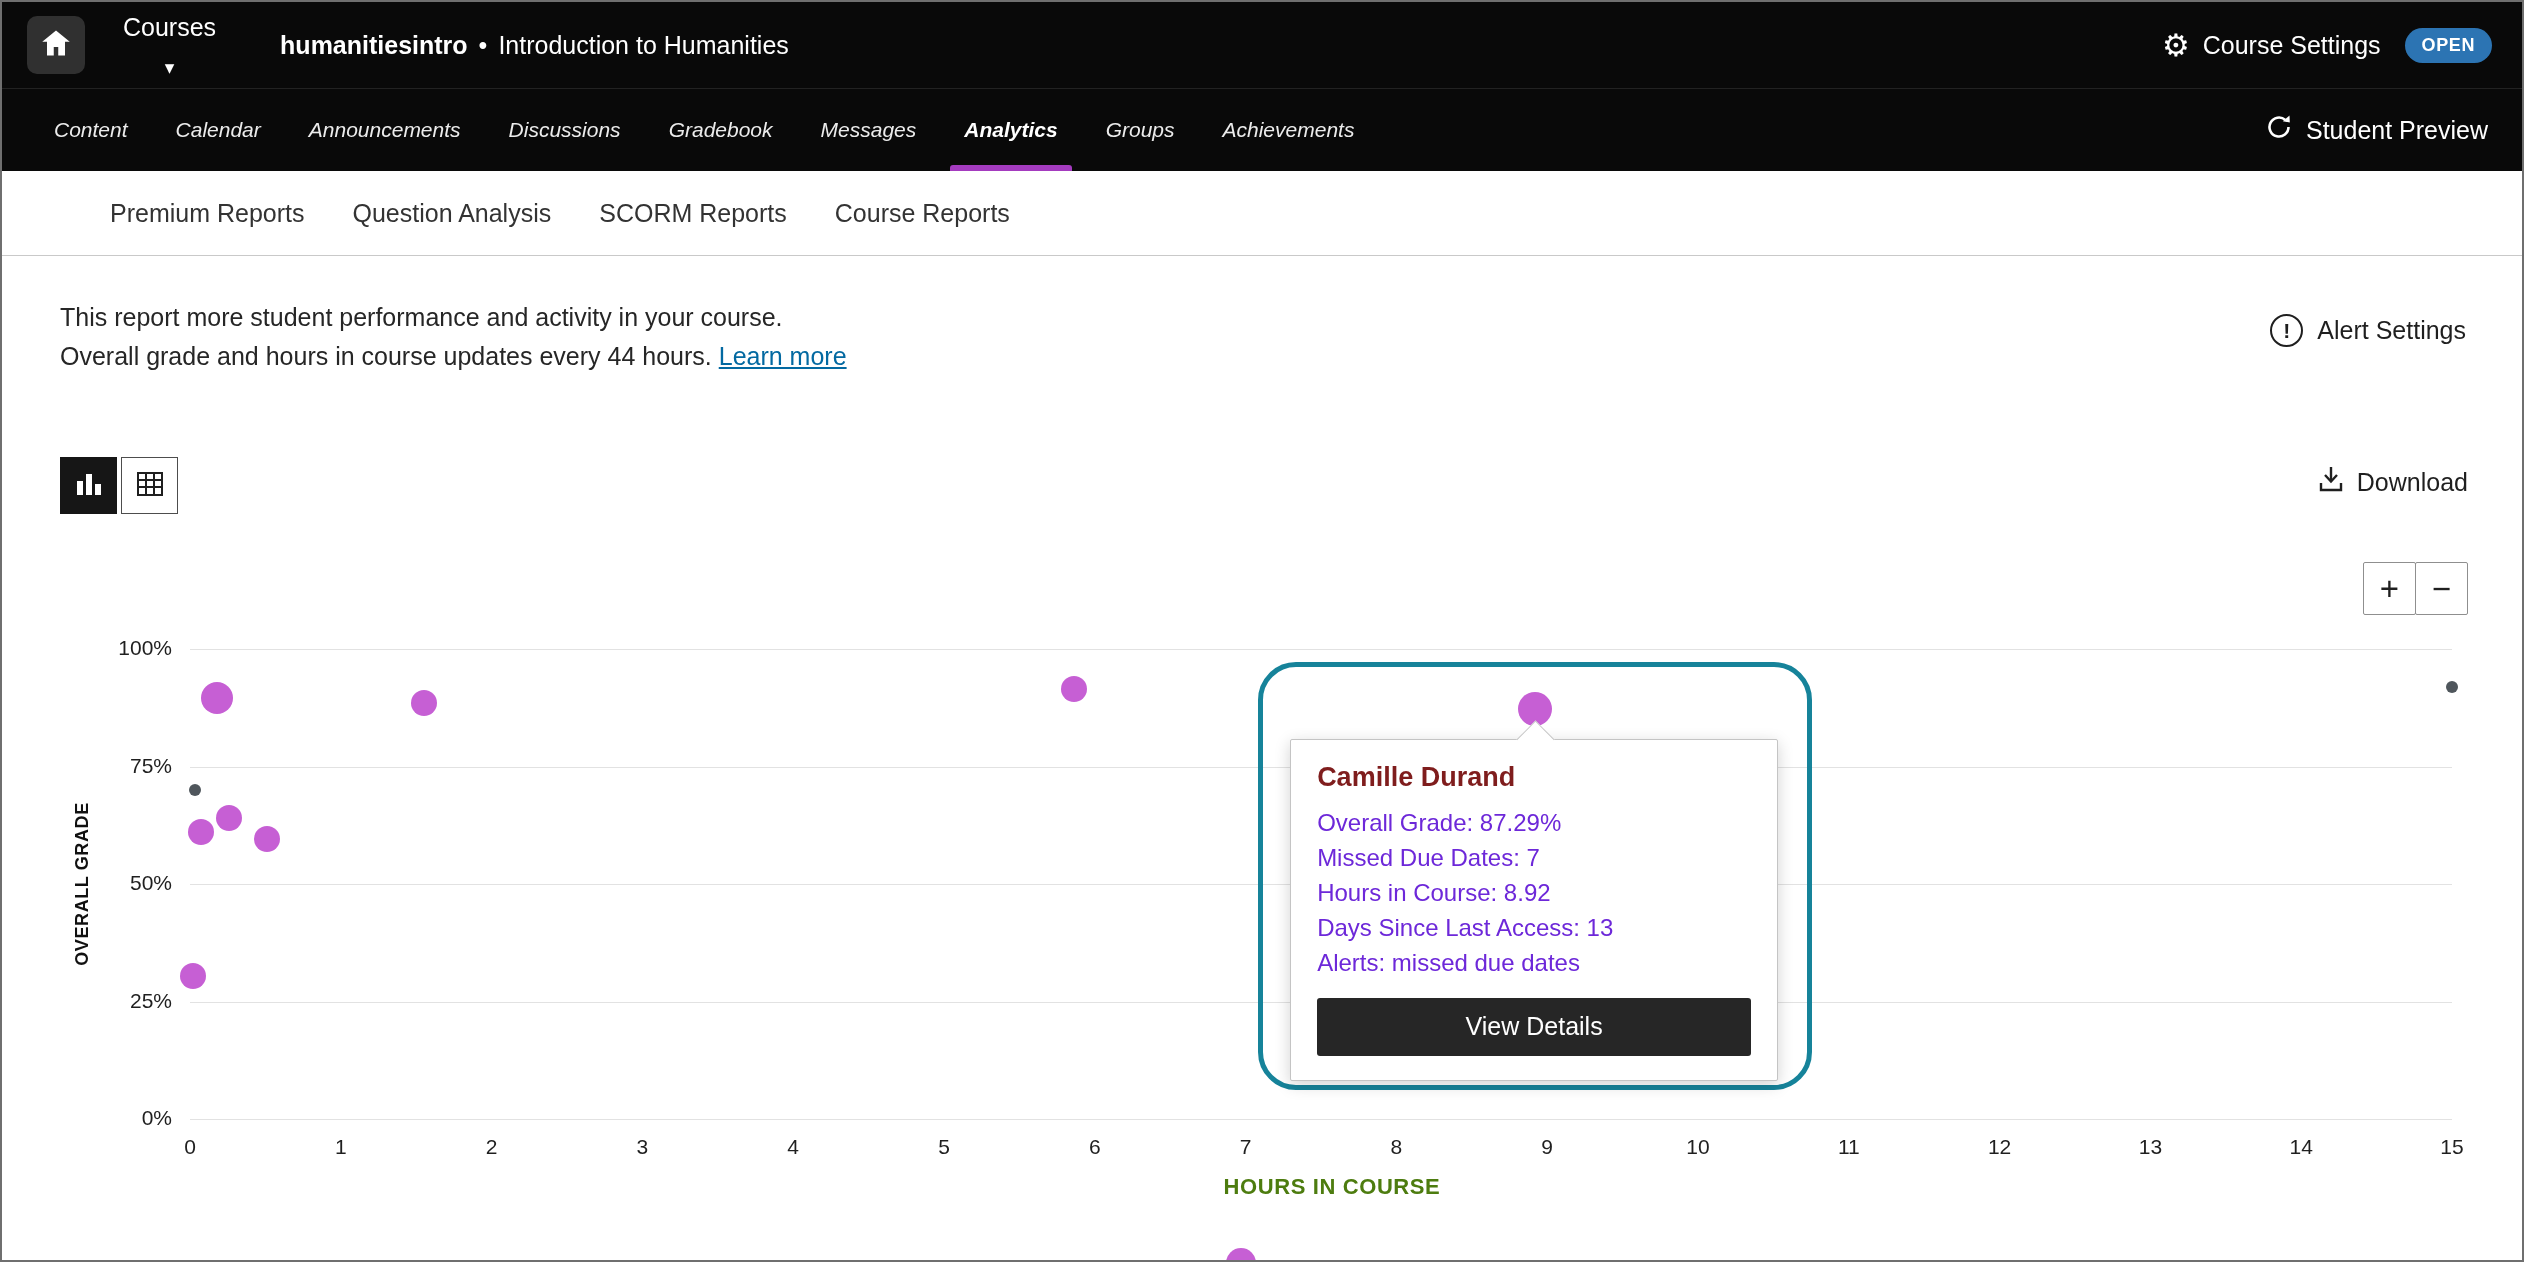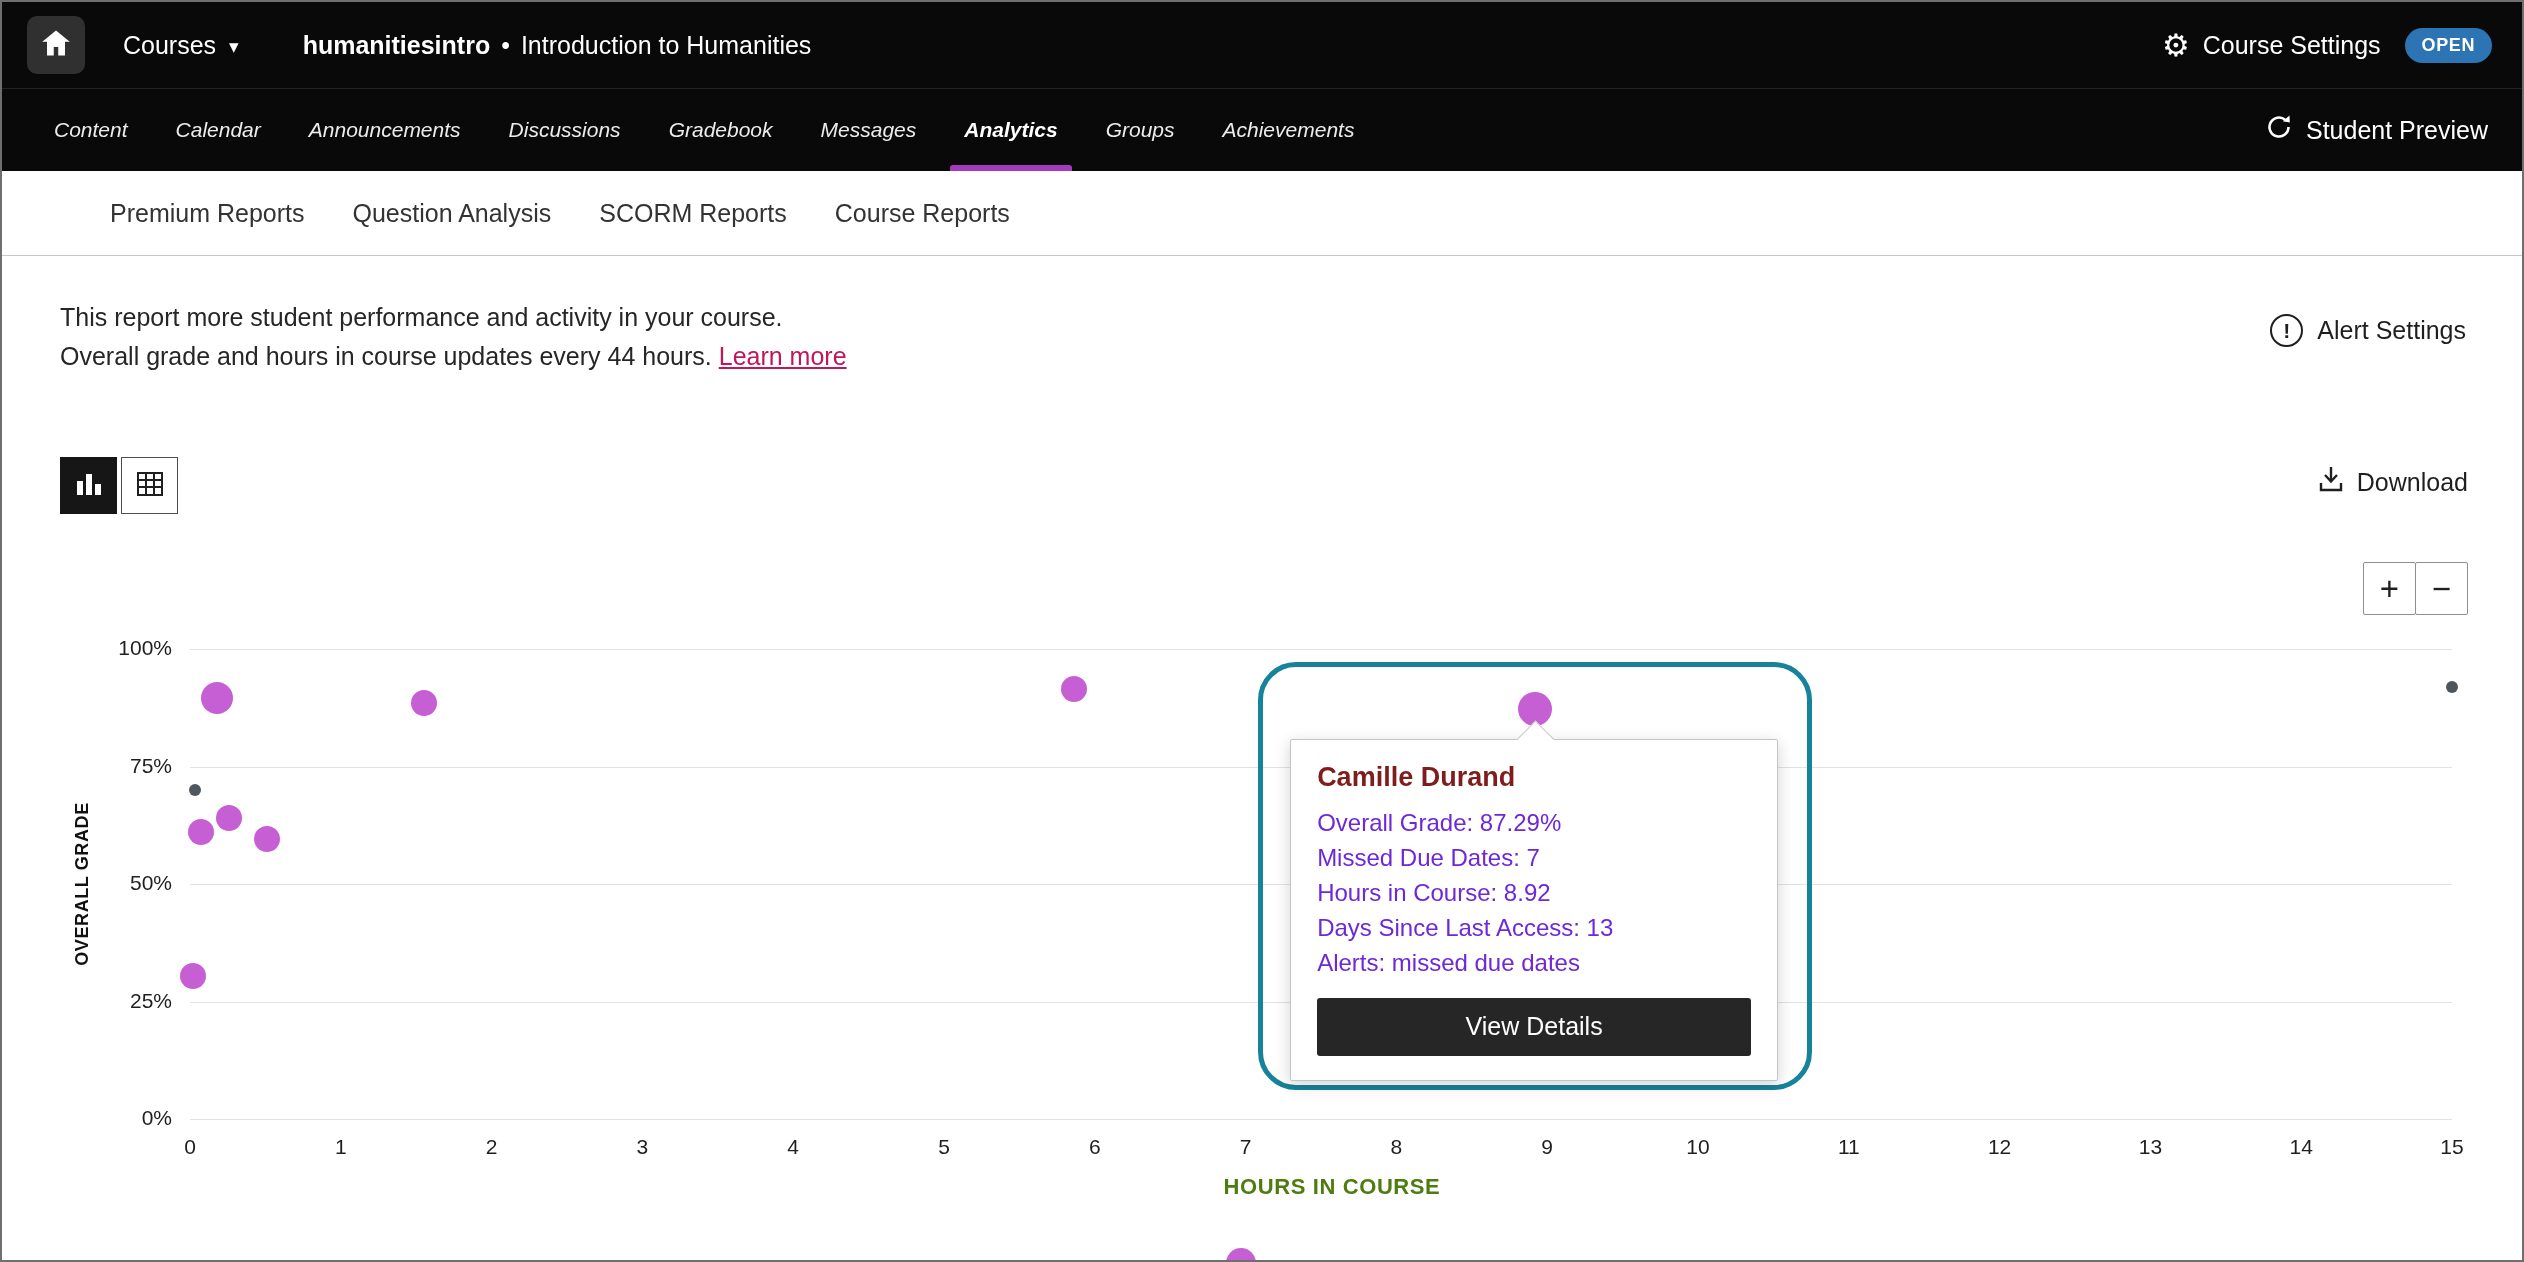--- a/index.html
+++ b/index.html
@@ -3,21 +3,21 @@
 <meta charset="utf-8">
 <style>
   * { margin:0; padding:0; box-sizing:border-box; }
   html,body { width:2524px; height:1262px; }
   body { font-family:"Liberation Sans", sans-serif; background:#ffffff; overflow:hidden; }
   .page { position:relative; width:2524px; height:1262px; background:#fff; border:2px solid #6f6f6f; overflow:hidden; }
 
   
   .topbar { position:absolute; left:0; top:0; width:100%; height:86px; background:#090909; display:flex; align-items:center; color:#fff; }
   .home-btn { width:58px; height:58px; margin-left:25px; background:#303030; border-radius:10px; display:flex; align-items:center; justify-content:center; cursor:pointer; flex:0 0 auto; }
-  .courses-menu { margin-left:38px; font-size:25px; display:flex; align-items:center; gap:13px; cursor:pointer; }
+  .courses-menu { margin-left:38px; font-size:25px; display:flex; align-items:center; gap:13px; cursor:pointer;flex-direction:column; }
   .chev { font-size:19px; position:relative; top:1px; }
   .breadcrumb { margin-left:64px; font-size:25px; display:flex; gap:11px; align-items:center; }
   .crumb-id { font-weight:bold; }
   .topbar-right { margin-left:auto; margin-right:30px; display:flex; align-items:center; gap:24px; }
   .course-settings { display:flex; align-items:center; gap:13px; font-size:25px; cursor:pointer; }
   .gear { font-size:31px; line-height:1; }
   .open-badge { background:#2c74b3; color:#fff; font-size:18px; font-weight:bold; letter-spacing:.6px; padding:7px 17px; border-radius:999px; cursor:pointer; }
 
   
   .mainnav { position:absolute; left:0; top:86px; width:100%; height:83px; background:#090909; border-top:1px solid #222; display:flex; align-items:stretch; color:#ececec; }
@@ -29,21 +29,21 @@
 
   
   .subnav { position:absolute; left:0; top:169px; width:100%; height:85px; background:#fff; border-bottom:1px solid #c9c9c9; display:flex; }
   .subnav .tabs { display:flex; margin-left:84px; }
   .subtab { display:flex; align-items:center; padding:0 24px; font-size:25px; color:#333; position:relative; cursor:pointer; white-space:nowrap; }
   .subtab.active { color:#111; }
   .subtab.active::after { content:""; position:absolute; left:0; right:0; bottom:-1px; height:6px; background:#a43bbf; border-radius:3px 3px 0 0; }
 
   
   .report-desc { position:absolute; left:58px; top:296px; font-size:25px; color:#262626; line-height:39px; }
-  .learn-more { color:#be185d; text-decoration:underline; cursor:pointer;margin-top:36px; }
+  .learn-more { color:#0369a1; text-decoration:underline; cursor:pointer;margin-top:36px; }
   .alert-settings { position:absolute; right:56px; top:312px; display:flex; align-items:center; gap:14px; font-size:25px; color:#1f1f1f; cursor:pointer; }
   .alert-icon { width:33px; height:33px; border:2.5px solid #1f1f1f; border-radius:50%; display:flex; align-items:center; justify-content:center; font-weight:bold; font-size:21px; line-height:1; }
 
   
   .view-toggle { position:absolute; left:58px; top:455px; display:flex; }
   .vt-btn { width:57px; height:57px; border:1px solid #4d4d4d; display:flex; align-items:center; justify-content:center; background:#fff; cursor:pointer; }
   .vt-btn.active { background:#161616; border-color:#161616; }
   .vt-btn + .vt-btn { margin-left:4px; }
   .download { position:absolute; right:54px; top:462px; display:flex; align-items:center; gap:11px; font-size:25px; color:#1f1f1f; cursor:pointer; }
   .zoom-controls { position:absolute; top:560px; right:54px; display:flex; }

